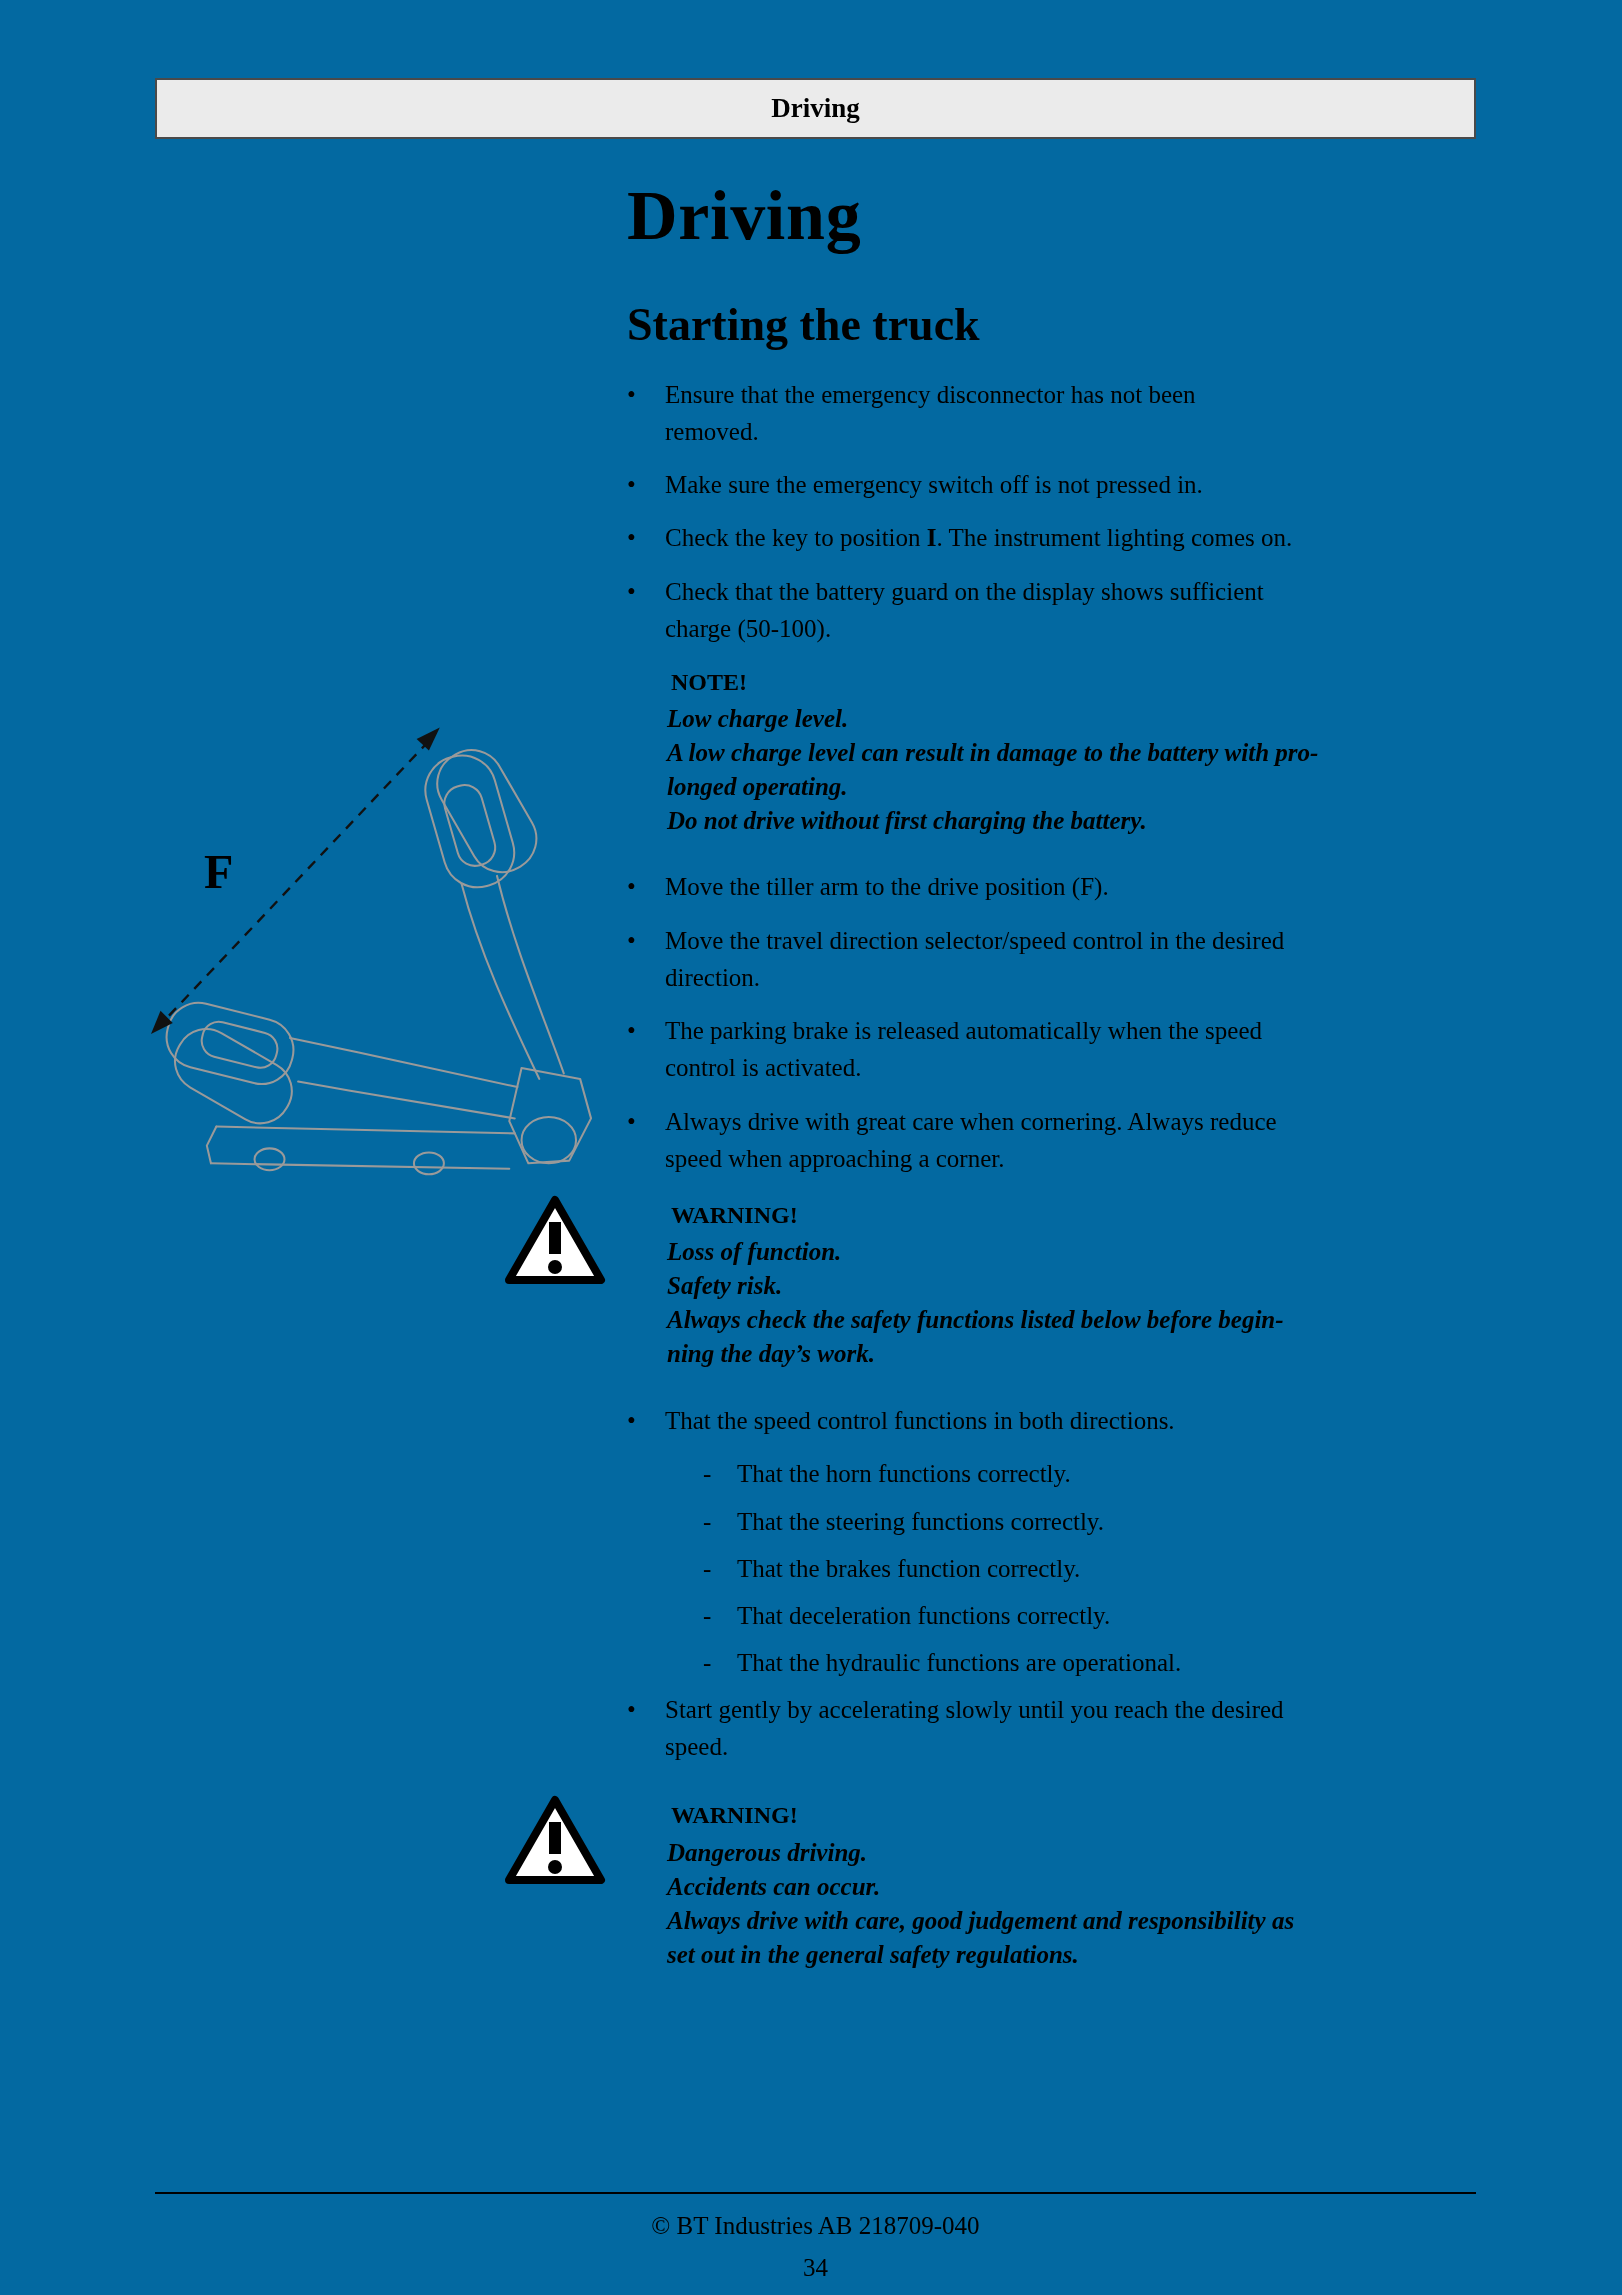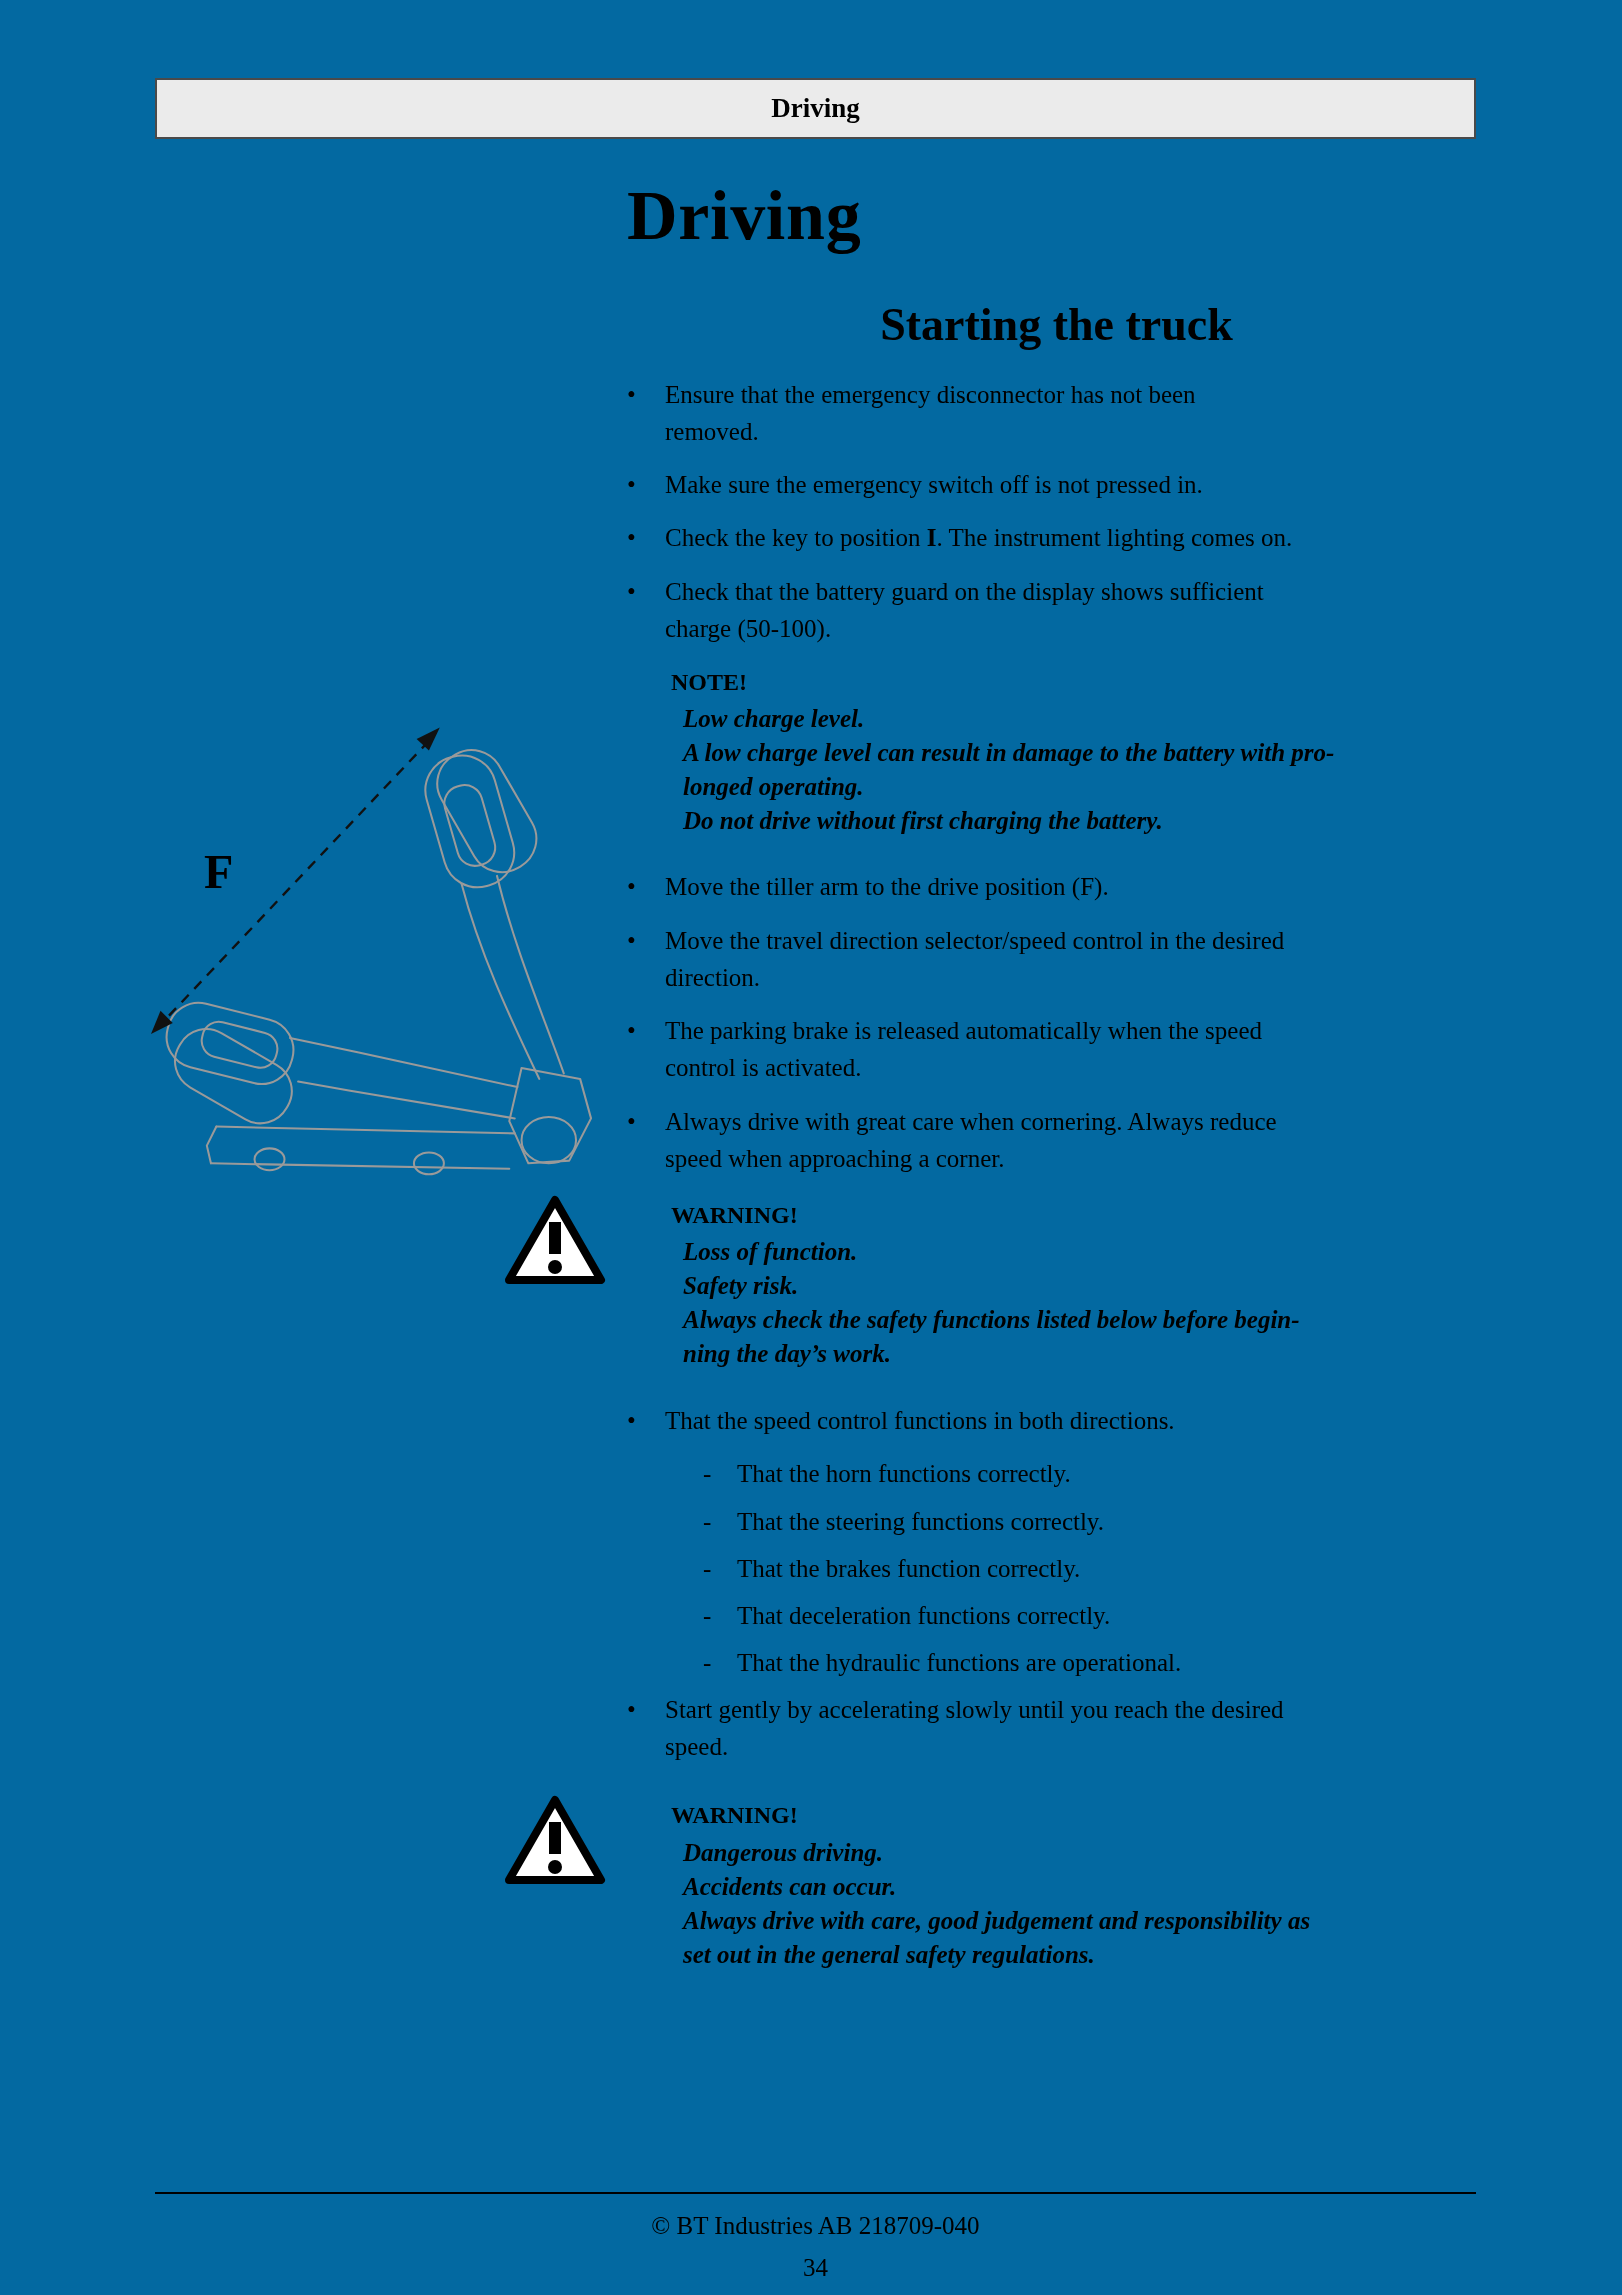--- a/index.html
+++ b/index.html
@@ -18,31 +18,31 @@
     left: 155px; top: 78px;
     width: 1321px; height: 61px;
     background: #ebebeb;
     border: 2px solid #4a4a4a;
     display: flex; align-items: center; justify-content: center;
   }
   .header-title { font-size: 27px; font-weight: bold; }
 
   .content { position: absolute; left: 627px; top: 176px; width: 859px; }
   .title { margin: 0 0 42px; font-size: 70px; font-weight: bold; letter-spacing: 0.7px; }
-  .section-title { margin: 0 0 24.5px; font-size: 46px; font-weight: bold; text-align: center; }
+  .section-title { margin: 0 0 24.5px; font-size: 46px; font-weight: bold; }
 
   .bullet { display: flex; margin-bottom: 16.4px; font-size: 25px; line-height: 37px; }
   .marker { flex: none; width: 38px; }
   .btext { flex: 1; }
   .line { display: block; white-space: nowrap; }
   .kbd-bold { font-weight: bold; }
 
   .note { margin: 5.5px 0 30px; }
   .note-label, .warn-label { font-size: 24px; font-weight: bold; line-height: 38px; margin-bottom: 1.4px; margin-left: 44px; }
-  .em-body { margin-left: 56px; font-size: 25px; font-weight: bold; font-style: italic; line-height: 34px; }
+  .em-body { margin-left: 40px; font-size: 25px; font-weight: bold; font-style: italic; line-height: 34px; }
 
   .warning { position: relative; margin: 19px 0 31px; }
   .warn-icon { position: absolute; left: -124px; top: -4.1px; width: 104px; height: 94px; }
   .warn-icon svg { width: 100%; height: 100%; display: block; }
 
   .sub-list { margin: 2.7px 0 9.5px 76px; }
   .sub { display: flex; font-size: 25px; line-height: 37px; margin-bottom: 10.2px; }
   .sub .marker { width: 34px; }
 
   .illustration { position: absolute; left: 136px; top: 719px; width: 485px; height: 465px; }

